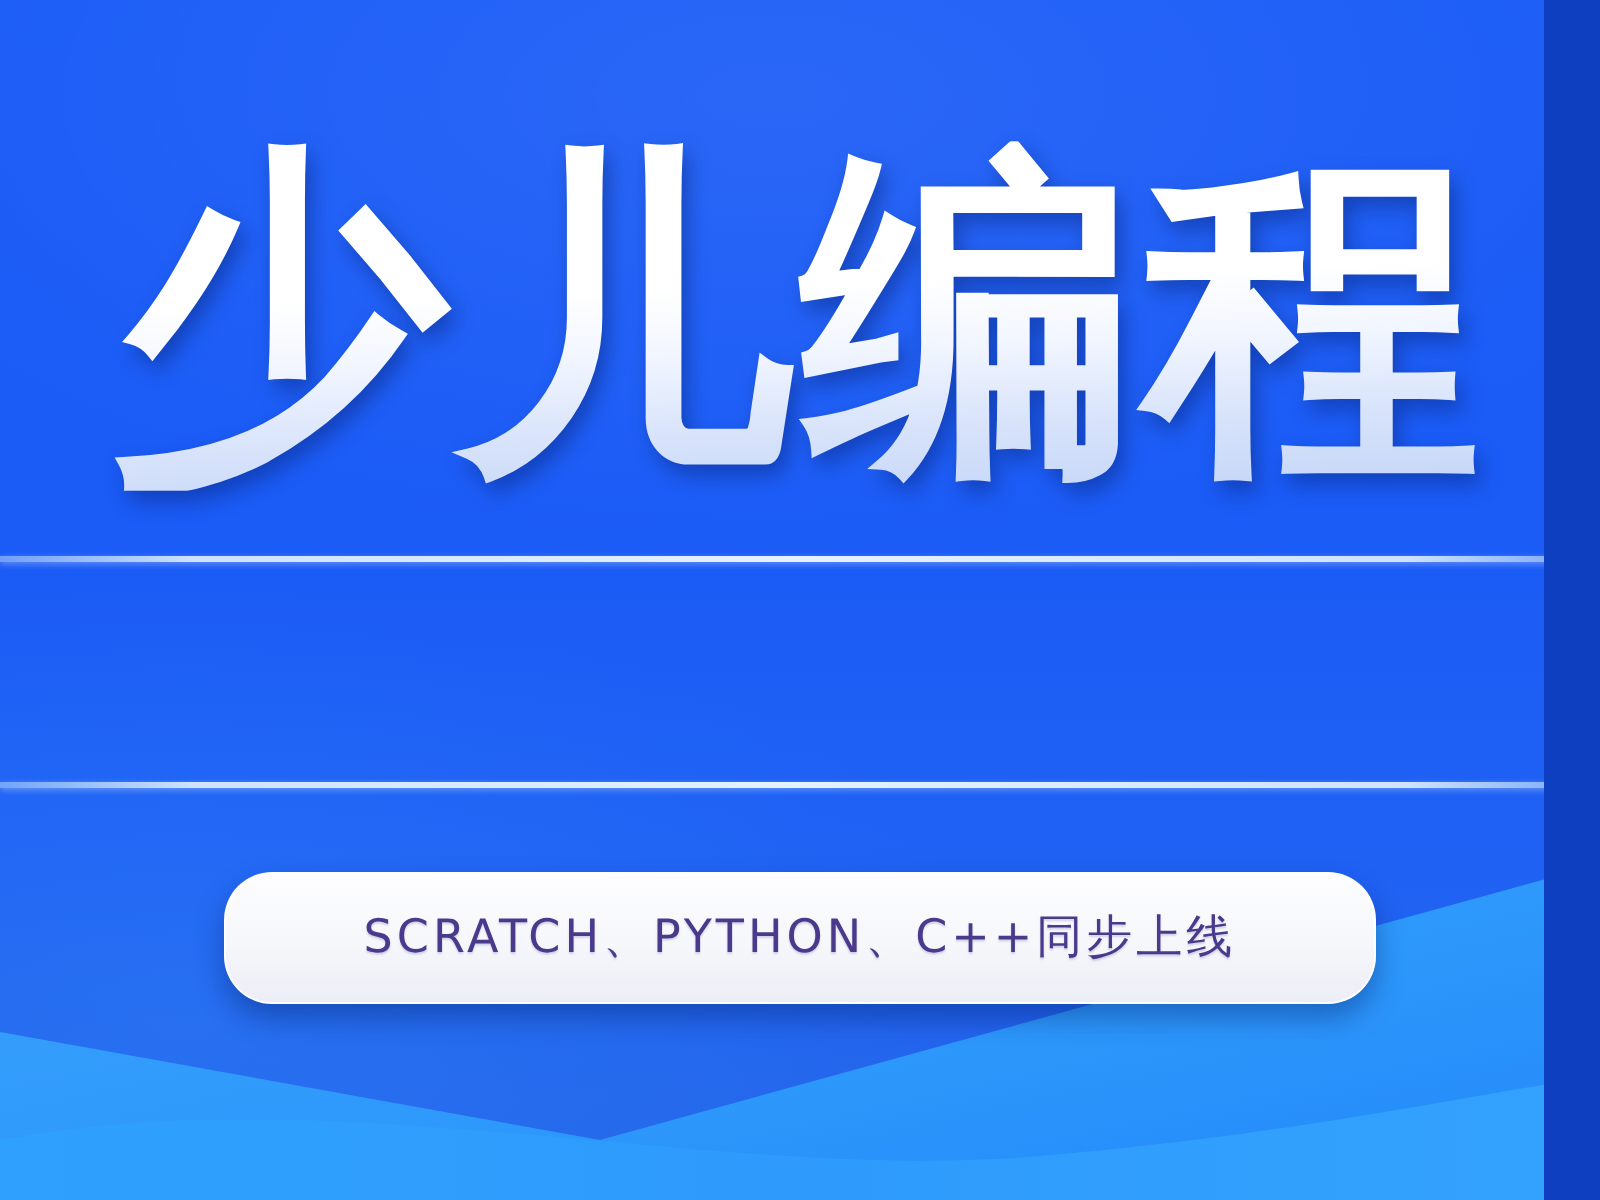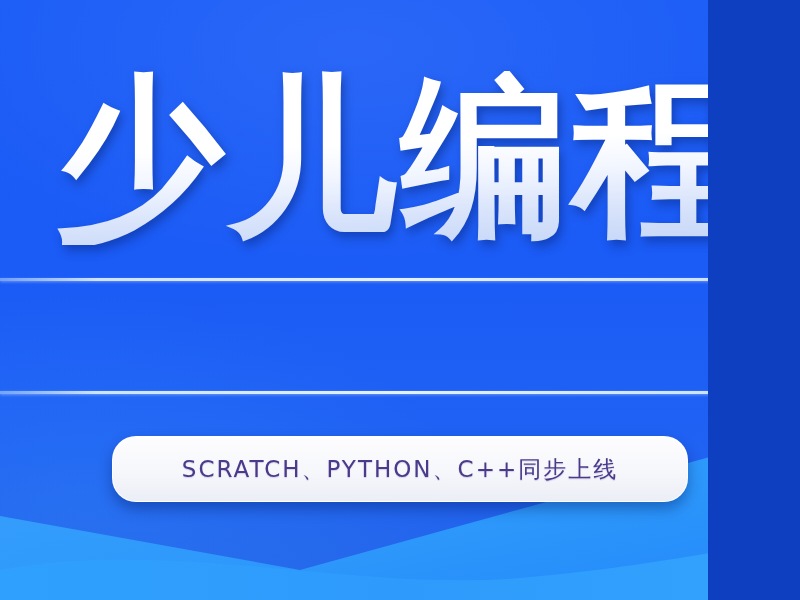--- a/index.html
+++ b/index.html
@@ -3,21 +3,21 @@
 <meta charset="utf-8">
 <title>少儿编程</title>
 <style>
   html, body {
     margin: 0;
     padding: 0;
     background: #0d3fc0;
   }
   .poster {
     position: relative;
-    width: 708px;
+    width: 772px;
     height: 600px;
     overflow: hidden;
     background: linear-gradient(180deg, #1a5cf7 0%, #1b5bf6 45%, #1f61f4 70%, #2566e8 100%);
     font-family: "Liberation Sans", "DejaVu Sans", sans-serif;
     user-select: none;
   }
 
   
   .bg-sheen {
     position: absolute;

